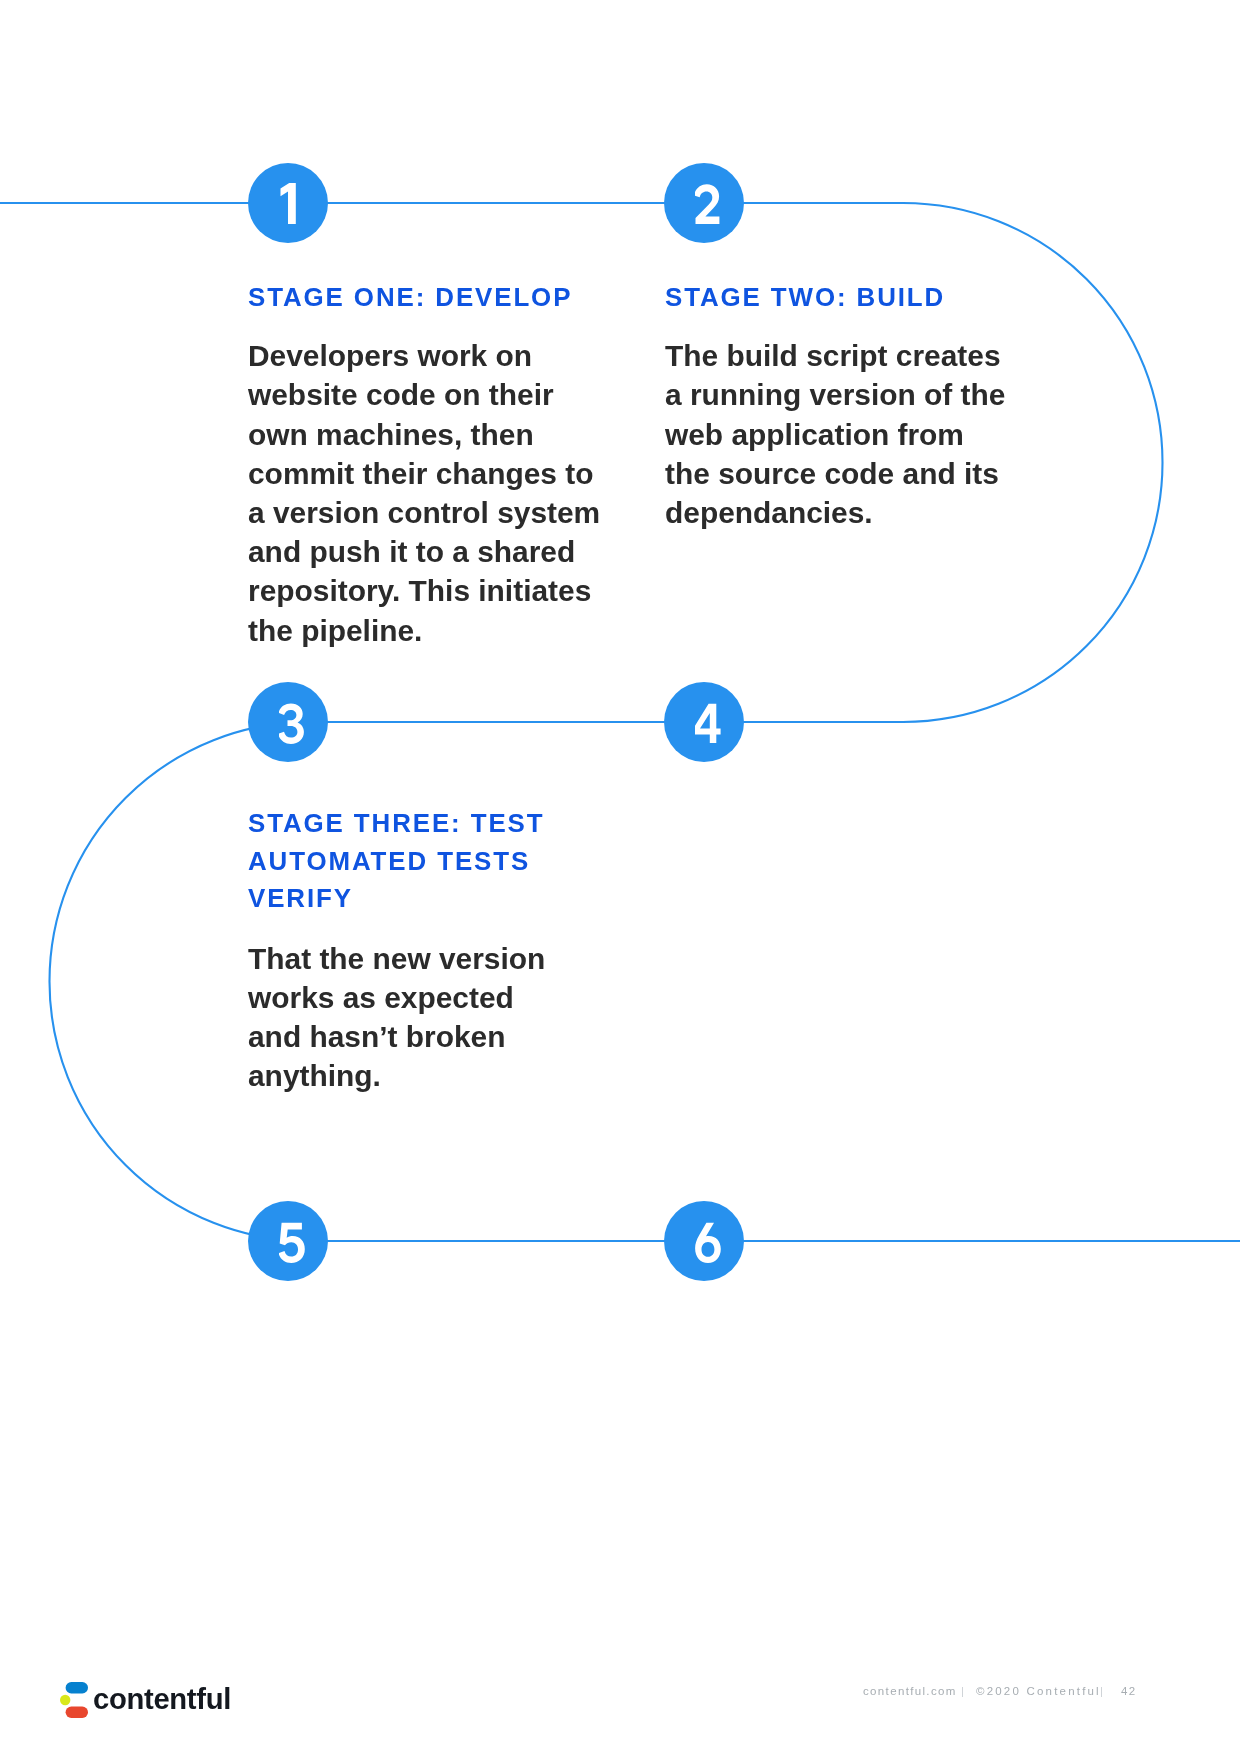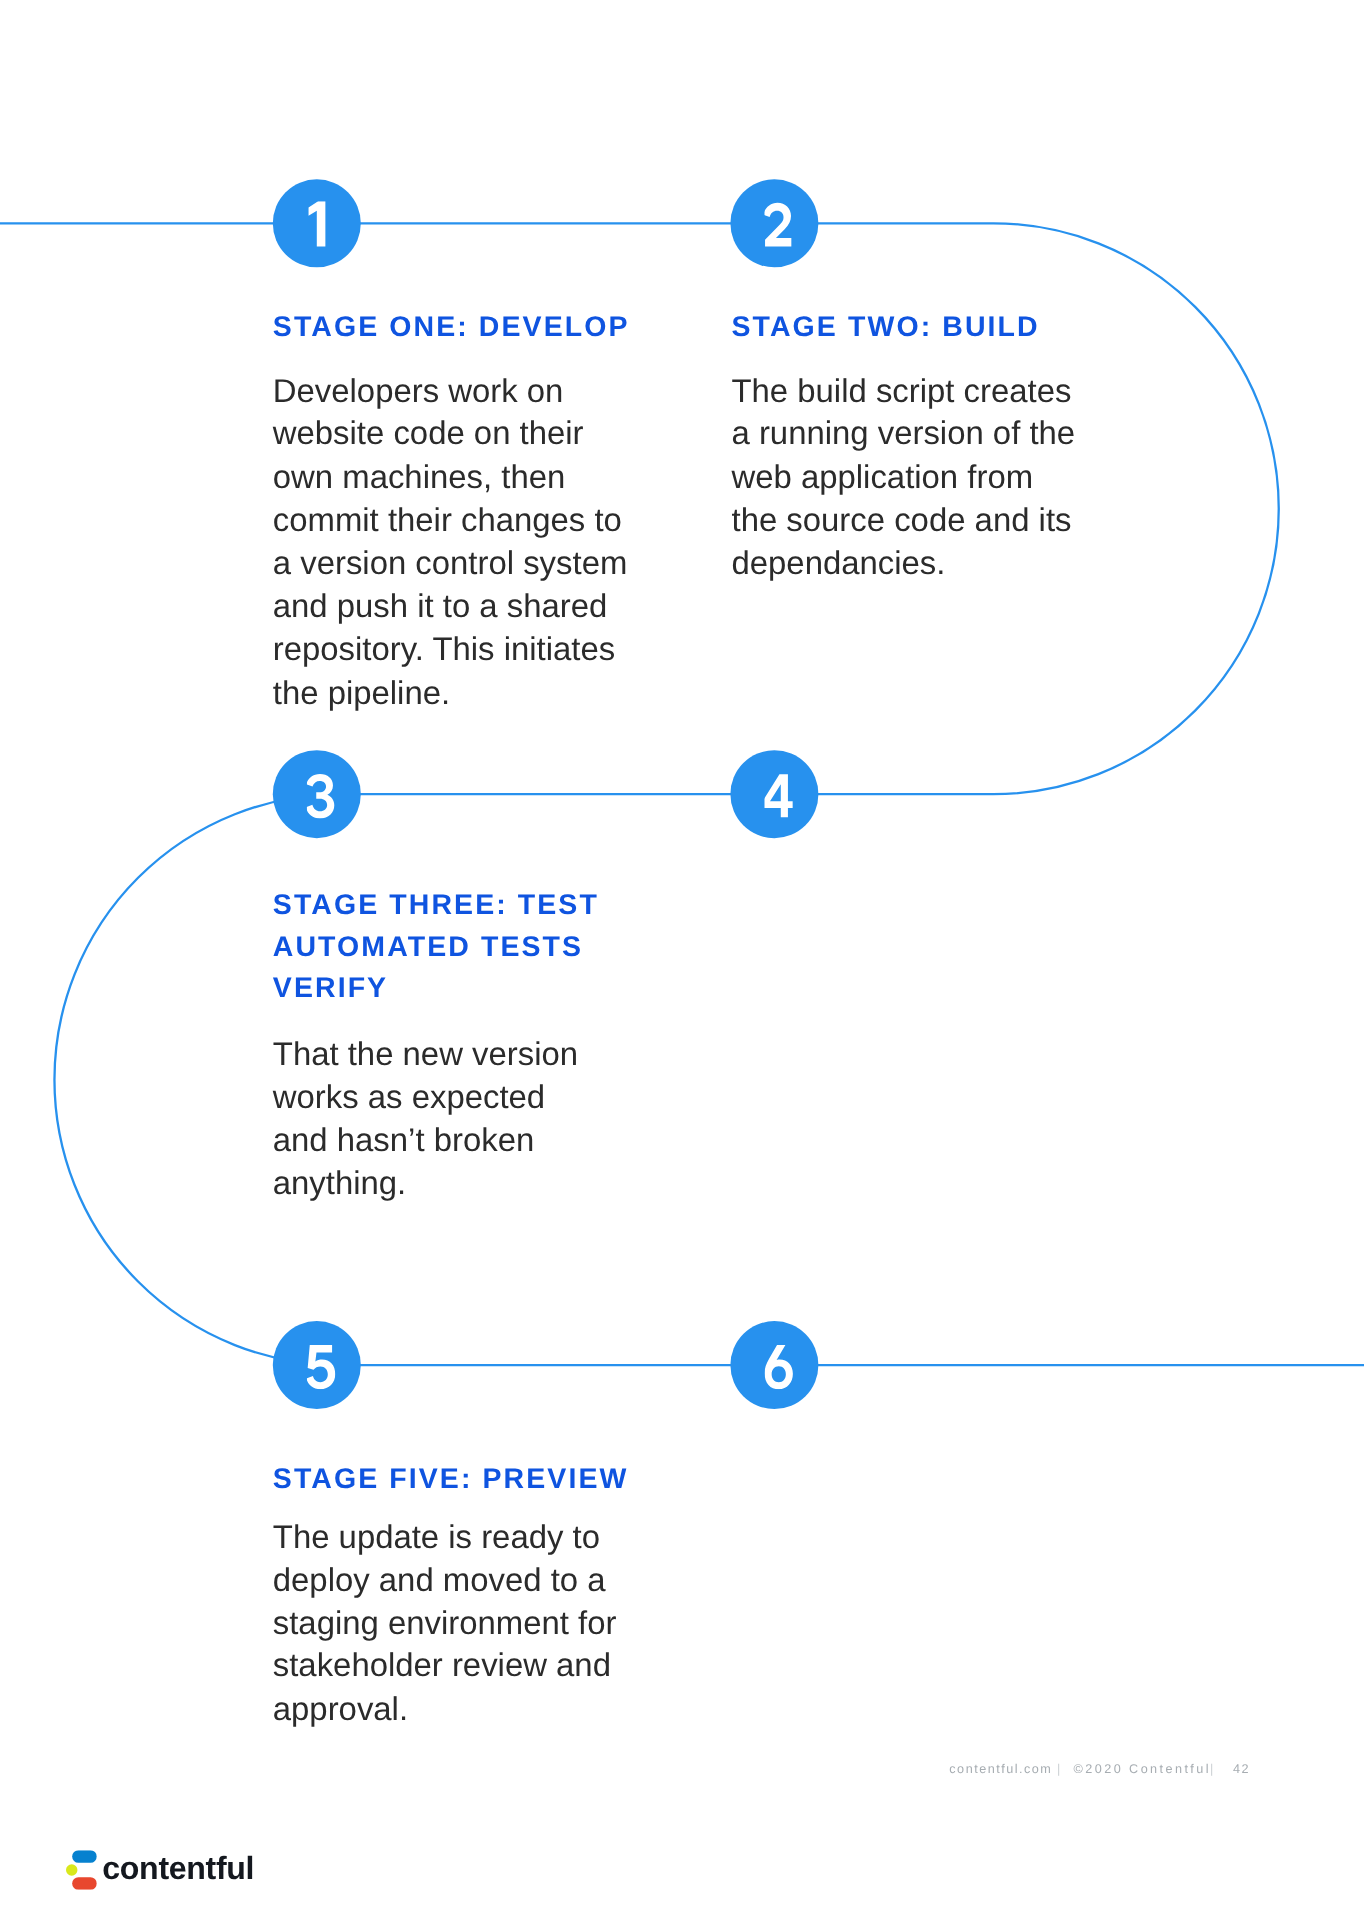--- a/index.html
+++ b/index.html
@@ -10,29 +10,29 @@
   svg.flow{position:absolute;left:0;top:0;width:1240px;height:1754px;pointer-events:none;}
 
   .node{position:absolute;width:80px;height:80px;border-radius:50%;background:#2791ee;
         display:flex;align-items:center;justify-content:center;}
   .node .numtext{position:absolute;width:0;height:0;overflow:hidden;opacity:0;}
   .node .numglyph{display:block;position:relative;left:4px;top:1px;}
 
   .block{position:absolute;}
   .hd{margin:0;font-size:25.9px;font-weight:700;letter-spacing:1.9px;color:#0f54e0;
       line-height:37.4px;text-transform:uppercase;white-space:pre-line;}
-  .bd{margin:20px 0 0 0;font-size:29.9px;font-weight:400;color:#2b2b2b;line-height:39.2px;
+  .bd{margin:20px 0 0 0;font-size:29.9px;font-weight:700;color:#2b2b2b;line-height:39.2px;
       white-space:pre-line;}
 
   
   .footer-logo{position:absolute;left:60px;top:1682px;height:36px;}
   .logo-mark{position:absolute;left:0;top:0;width:28px;height:36px;}
   .logo-word{position:absolute;left:33px;top:-1px;font-size:29.2px;font-weight:700;color:#14181f;
              letter-spacing:-0.3px;line-height:36px;white-space:nowrap;text-align:center;}
-  .footer-meta{position:absolute;left:0;top:1602px;width:1240px;height:14px;
+  .footer-meta{position:absolute;left:0;top:1684px;width:1240px;height:14px;
                font-size:11.5px;color:#a7adb2;letter-spacing:1.35px;white-space:nowrap;
                line-height:14px;}
   .footer-meta > span{position:absolute;top:0;}
   .fsep{color:#cdd1d5;}
 </style>
 </head>
 <body>
 
 <div class="page">
 
@@ -101,28 +101,20 @@
   <div class="block" style="left:665px;top:278.8px;width:360px;">
     <h3 class="hd">STAGE TWO: BUILD</h3>
     <p class="bd">The build script creates
 a running version of the
 web application from
 the source code and its
 dependancies.</p>
   </div>
   <div class="block" style="left:665px;top:805.1px;width:400px;">
   </div>
-  <div class="block" style="left:248px;top:1326.8px;width:360px;">
-    <h3 class="hd">STAGE FIVE: PREVIEW</h3>
-    <p class="bd" style="margin-top:13.5px">The update is ready to
-deploy and moved to a
-staging environment for
-stakeholder review and
-approval.</p>
-  </div>
 
   <div class="footer-logo">
     <span class="logo-mark">
       <svg width="28" height="36" viewBox="0 0 28 36">
         <rect x="5.6" y="0" width="22.4" height="11.4" rx="5.7" fill="#0681cf"></rect>
         <rect x="5.6" y="24.6" width="22.4" height="11.4" rx="5.7" fill="#e8472e"></rect>
         <circle cx="5.2" cy="18" r="5.2" fill="#d9e81c"></circle>
       </svg>
     </span>
     <span class="logo-word">contentful</span>

